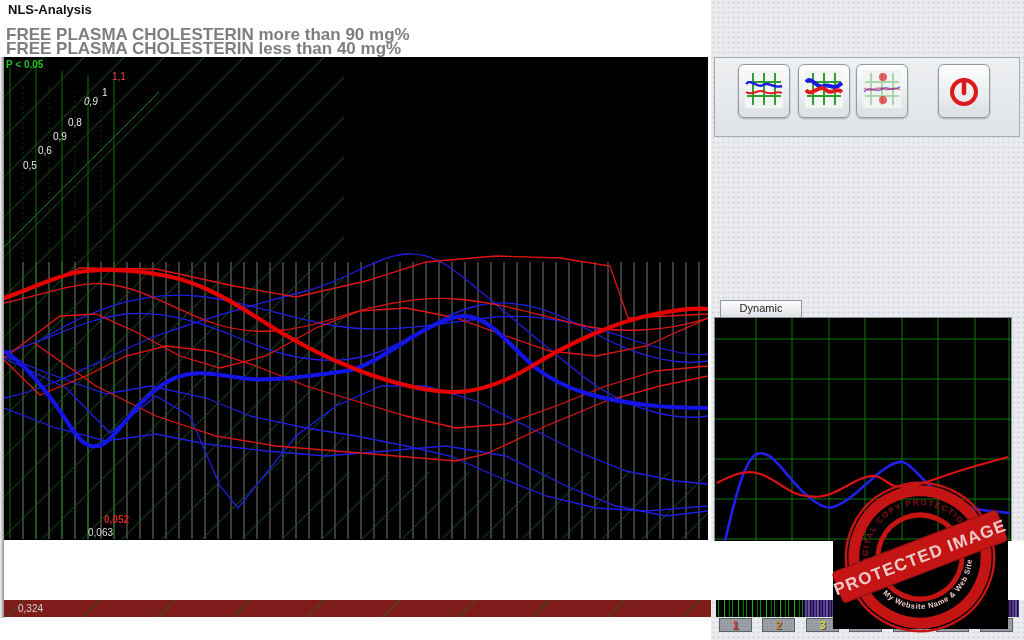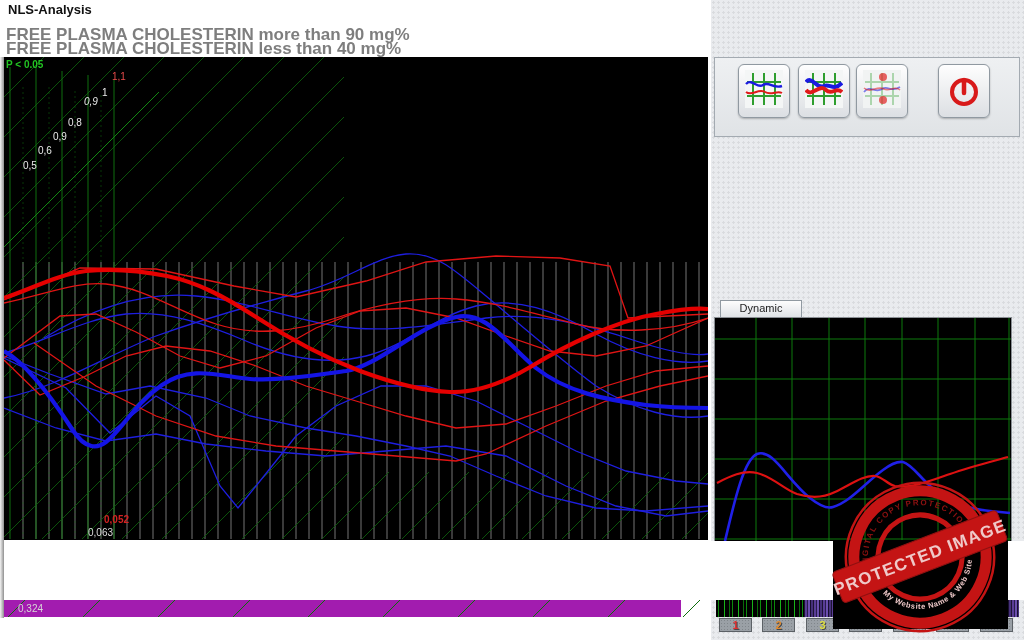--- a/index.html
+++ b/index.html
@@ -18,21 +18,21 @@
   
   .main-chart{position:absolute;left:4px;top:57px;width:704px;height:483px;background:#000;}
   .main-chart .lbl{position:absolute;font-size:10px;line-height:10px;white-space:nowrap;text-align:right;}
   .p-lbl{left:2px;top:3px;color:#22c322;font-weight:bold;}
   .tick{color:#e9e9e9;}
   .tick-red{color:#e84a4a;}
   .mk-red{left:100px;top:458px;color:#d22222;font-weight:bold;}
   .mk-white{left:84px;top:471px;color:#dcdcdc;}
 
   
-  .bottom-strip{position:absolute;left:4px;top:600px;width:677px;height:17px;background:#a21caf;}
+  .bottom-strip{position:absolute;left:4px;top:600px;width:768px;height:17px;background:#7f1d1d;}
   .bottom-strip .lbl{position:absolute;left:14px;top:3px;font-size:10px;color:#d6d6d6;}
   .bottom-bar{position:absolute;left:0;top:617px;width:708px;height:23px;
               background:linear-gradient(#f4f4f4,#dadada);border-top:1px solid #8a8a8a;box-sizing:border-box;}
   .btn{position:absolute;height:17px;border:1px solid #8b949c;border-radius:8px;
        background:linear-gradient(#ffffff,#dfe3e7);font-size:11px;color:#222;
        text-align:center;line-height:15px;box-sizing:border-box;cursor:default;}
   .btn-surfaces{left:16px;top:3px;width:86px;}
   .btn-hiden{left:506px;top:2px;width:86px;}
   .btn-hides{left:604px;top:2px;width:97px;}
 

